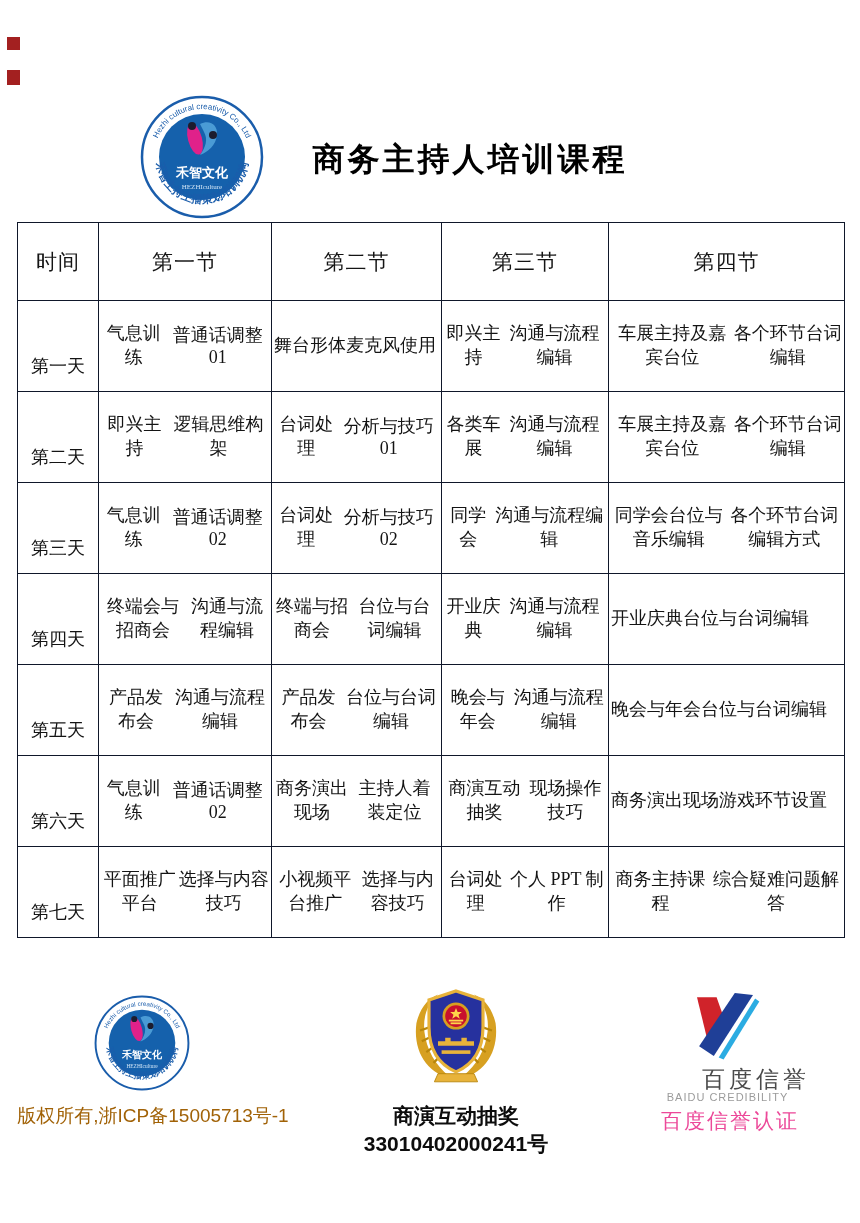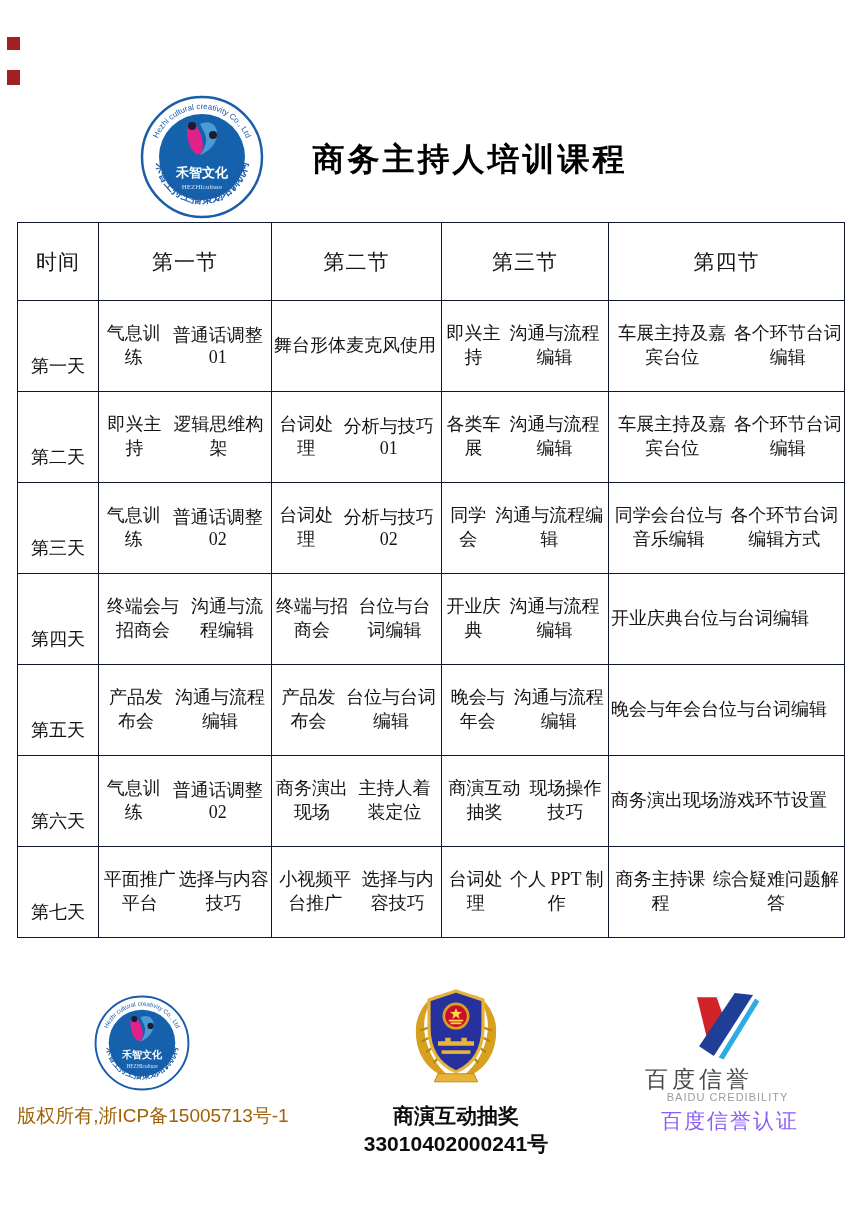--- a/index.html
+++ b/index.html
@@ -30,26 +30,26 @@
            box-sizing:border-box;padding-bottom:13px;font-family:Liberation Mono, monospace;}
 
   
   .sans{font-family:"Liberation Sans",sans-serif;}
   .icp-text{position:absolute;left:15px;top:1103px;width:276px;text-align:center;
             font-size:19px;color:#a16207;}
   .police-badge{position:absolute;left:402px;top:985px;width:108px;height:100px;}
   .police-text{position:absolute;left:320px;top:1102px;width:272px;text-align:center;
                font-size:21px;font-weight:bold;color:#0d0d0d;}
   .baidu-logo{position:absolute;left:681px;top:993px;width:88px;height:70px;}
-  .baidu-cn{position:absolute;left:645px;top:1064px;width:165px;text-align:left;
+  .baidu-cn{position:absolute;left:645px;top:1064px;width:165px;text-align:right;
             font-size:23px;color:#4a4a4a;letter-spacing:4px;}
   .baidu-en{position:absolute;left:645px;top:1091px;width:165px;text-align:center;
             font-size:11px;color:#9b9b9b;letter-spacing:1px;}
   .baidu-cert{position:absolute;left:640px;top:1107px;width:180px;text-align:center;
-              font-size:21px;color:#8b5cf6;letter-spacing:2px;}
+              font-size:21px;color:#ec4899;letter-spacing:2px;}
 </style>
 </head>
 <body>
 
 <div class="page">
 
   <div class="red-mark m1"></div>
   <div class="red-mark m2"></div>
 
   <svg class="hdr-logo" viewBox="0 0 124 124">

